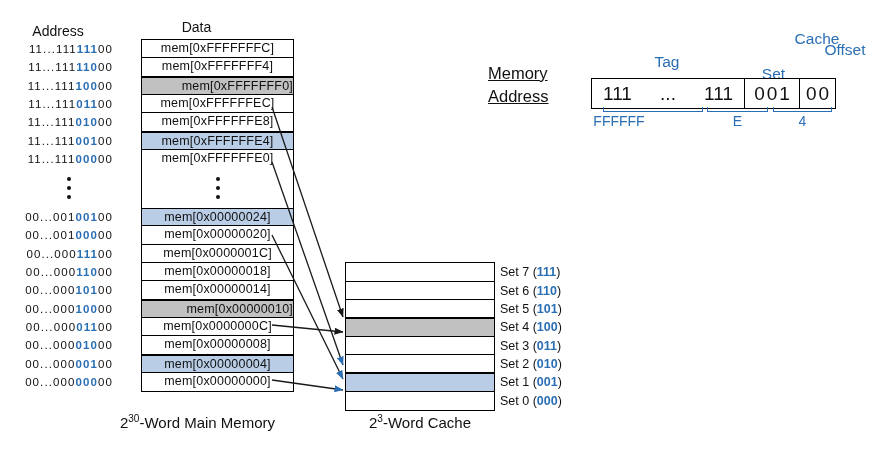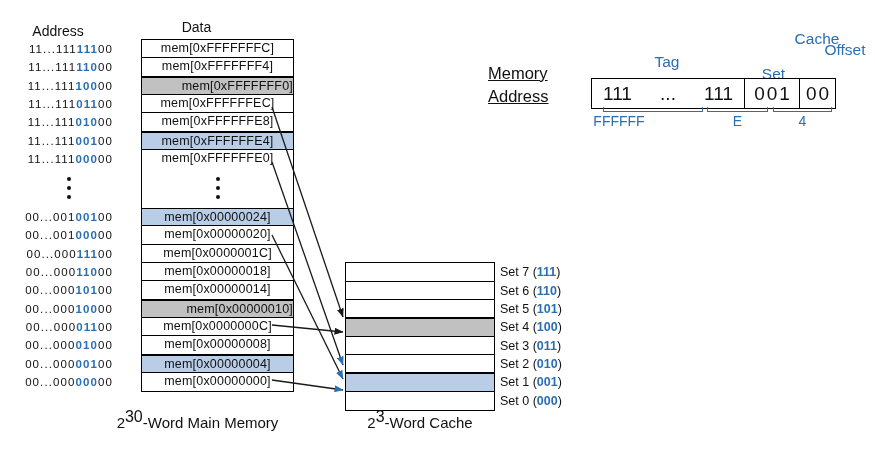--- a/index.html
+++ b/index.html
@@ -34,21 +34,21 @@
   .cache-box{left:345px;top:262.2px;width:148px;border:1.5px solid #000;background:#fff;}
   .crow{height:18.35px;border-bottom:1px solid #000;box-sizing:border-box;}
   .cache-box > .crow:last-child{border-bottom:none;}
   .set-col{left:500px;top:263.2px;}
   .slabel{height:18.35px;line-height:18.35px;font-size:12.5px;white-space:nowrap;}
   .slabel .bits{color:var(--blue);font-weight:bold;}
 
   .caption{font-size:15px;text-align:center;white-space:nowrap;}
   .mem-caption{left:60px;top:414px;width:275px;}
   .cache-caption{left:345px;top:414px;width:150px;}
-  sup{font-size:16px;line-height:0;margin-top:16px;}
+  sup{font-size:10px;line-height:0;margin-top:16px;}
 
   
   .memaddr-label{left:488px;top:62px;font-size:16.5px;line-height:23px;text-decoration:underline;}
   .addr-box{left:591px;top:78px;width:243px;height:29px;border:1.5px solid #000;display:flex;}
   .cell{box-sizing:border-box;display:flex;align-items:center;justify-content:center;
         font-size:19px;height:100%;}
   .cell-tag{width:152px;justify-content:space-between;padding:0 11px;}
   .cell-set{width:55px;border-left:1.5px solid #000;letter-spacing:2px;padding-left:2px;}
   .cell-off{width:36px;border-left:1.5px solid #000;letter-spacing:2px;padding-left:2px;}
   .flabel{color:var(--blue);font-size:15.5px;text-align:center;white-space:nowrap;}

